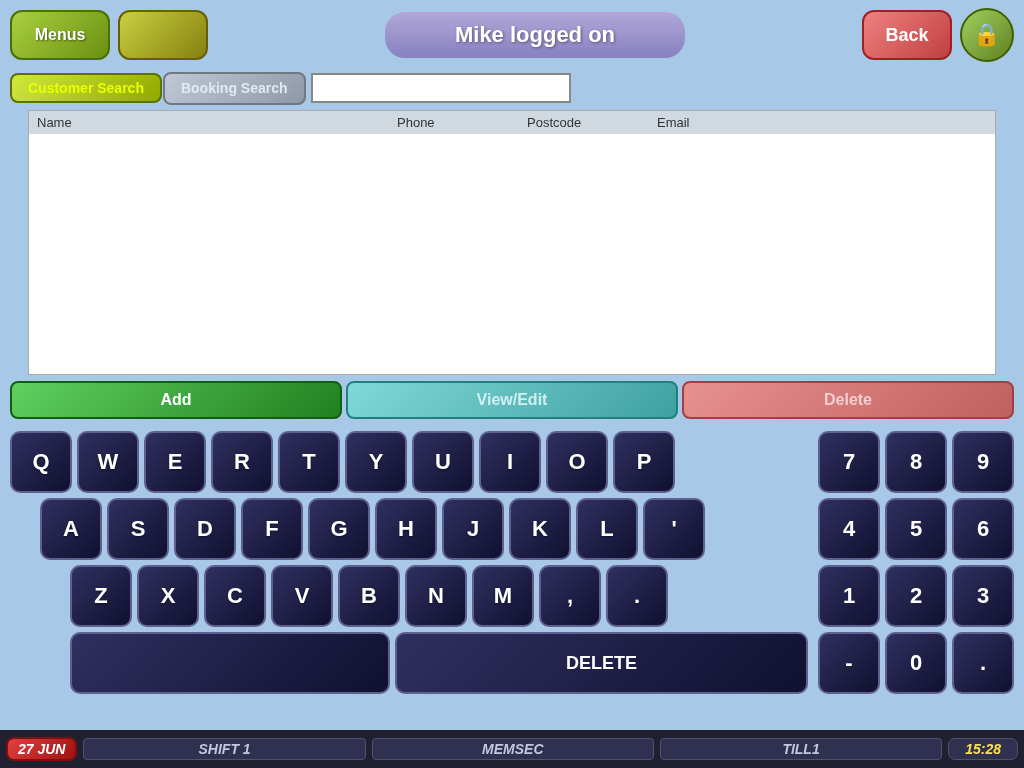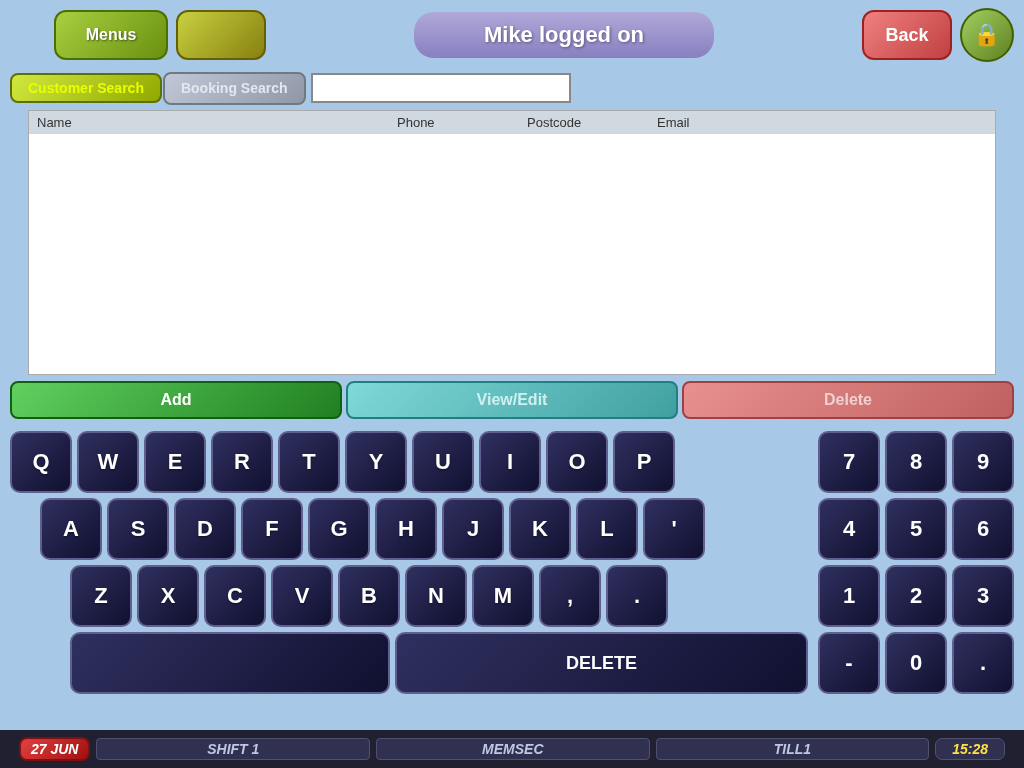--- a/index.html
+++ b/index.html
@@ -20,25 +20,24 @@
       height: 70px;
       gap: 8px;
     }
     .btn-menus {
       background: linear-gradient(135deg, #a8d040, #6a9010);
       border: 2px solid #4a7000;
       border-radius: 12px;
       color: white;
       font-size: 16px;
       font-weight: bold;
-      width: 114px;
+      width: 100px;
       height: 50px;
       cursor: pointer;
       text-shadow: 1px 1px 2px rgba(0,0,0,0.5);
-      margin-left: 44px;
     }
     .btn-yellow {
       background: linear-gradient(135deg, #c8d040, #888010);
       border: 2px solid #666000;
       border-radius: 12px;
       width: 90px;
       height: 50px;
       cursor: pointer;
     }
     .header-title-area {
@@ -266,21 +265,21 @@
     
     .status-bar {
       position: absolute;
       bottom: 0;
       left: 0;
       right: 0;
       height: 38px;
       background: #202030;
       display: flex;
       align-items: center;
-      padding: 0 19px;
+      padding: 0 6px;
       gap: 6px;
     }
     .status-date {
       background: linear-gradient(135deg, #e04040, #a01010);
       border: 2px solid #801010;
       border-radius: 8px;
       color: white;
       font-size: 14px;
       font-weight: bold;
       padding: 2px 10px;

